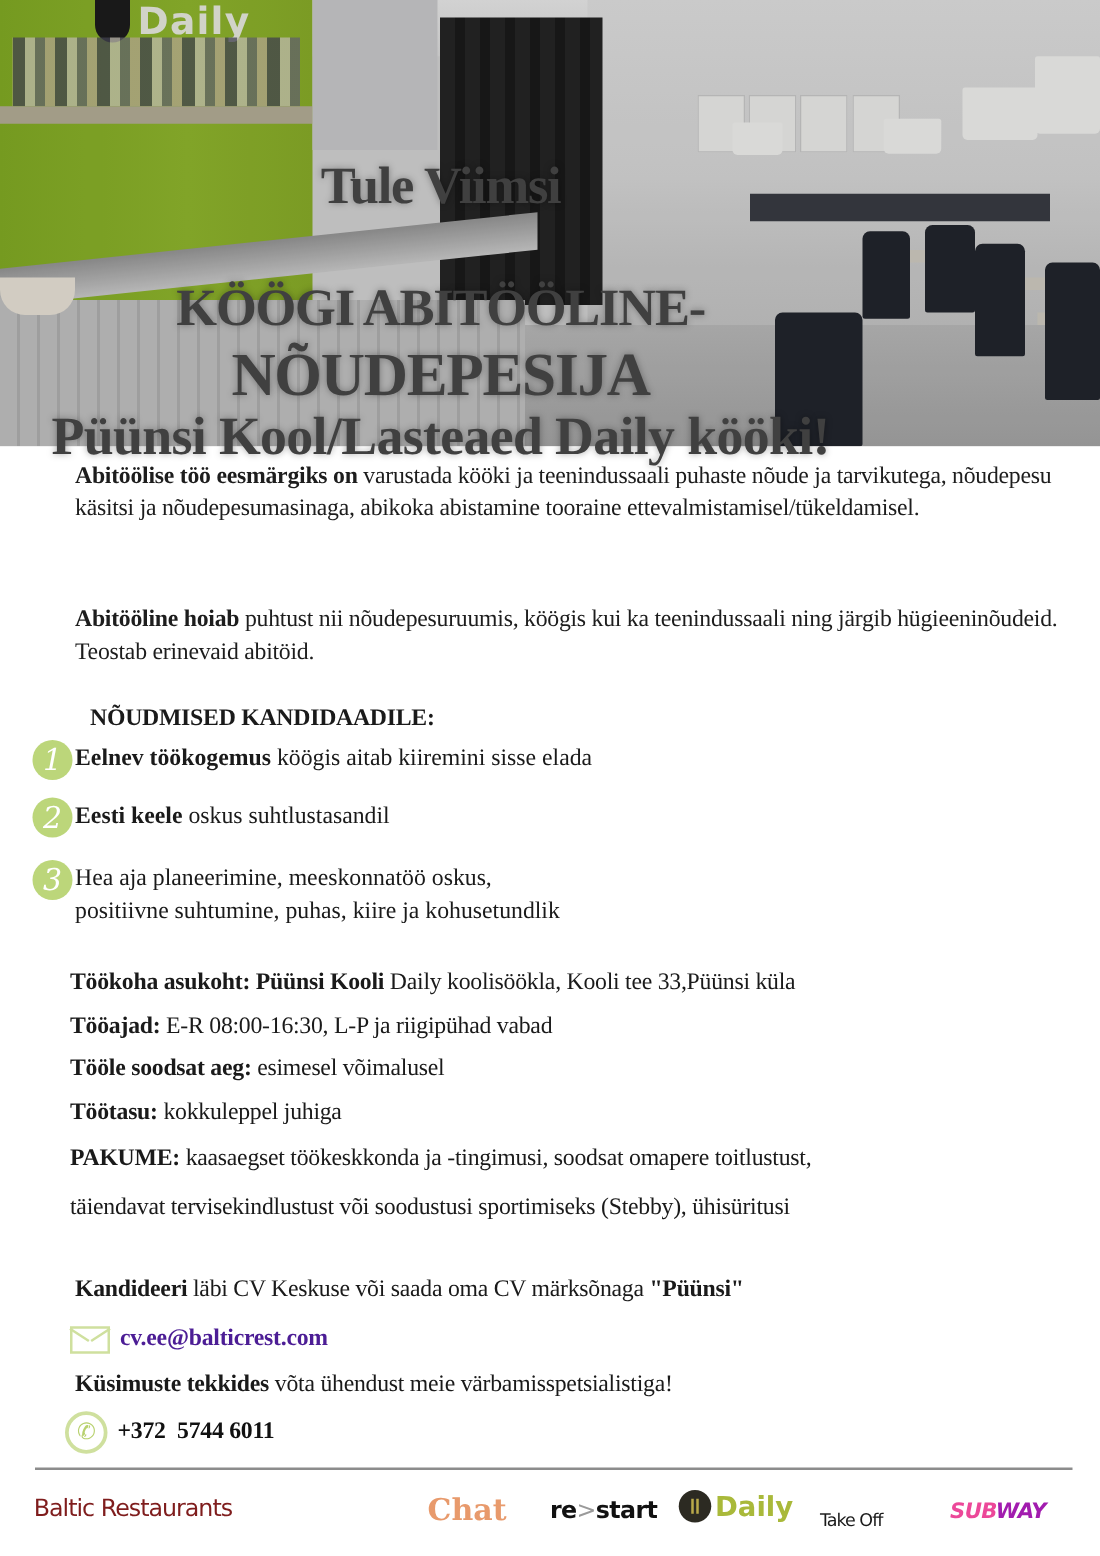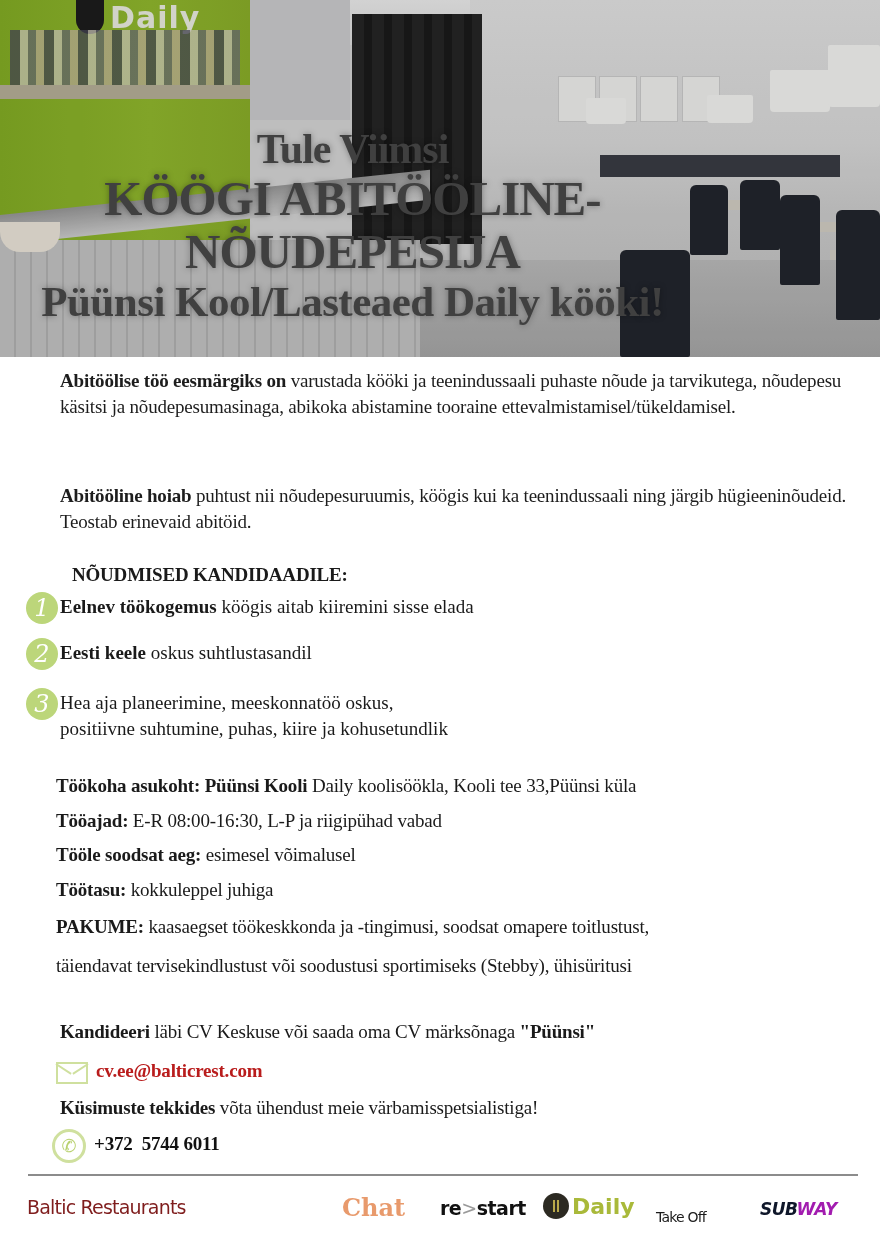--- a/index.html
+++ b/index.html
@@ -34,21 +34,21 @@
   .hero .dark-bowl { position: absolute; left: 0; top: 222px; width: 60px; height: 30px; background: #efe9dd; border-radius: 0 0 20px 20px; }
   .hero .logo-circle { position: absolute; left: 76px; top: 0; width: 28px; height: 34px; background: #1d1d1d; border-radius: 0 0 16px 16px; }
   .hero .logo-text { position: absolute; left: 110px; top: 0; font-family: "DejaVu Sans", sans-serif; font-weight: bold;
     font-size: 30px; color: #eef1e4; letter-spacing: 1px; }
   .hero .shade { position: absolute; inset: 0; background: rgba(0,0,0,0.12); }
 
   .hero-title { position: absolute; left: 0; top: 126px; width: 705px; text-align: center; color: #404040;
     font-family: "Liberation Serif", "DejaVu Serif", serif; font-weight: bold;
     text-shadow: 0 0 6px rgba(0,0,0,0.35); }
   .hero-title .t1 { font-size: 42px; line-height: 46px; letter-spacing: -1px; }
-  .hero-title .t2 { font-size: 49px; line-height: 54px; letter-spacing: -1px; }
+  .hero-title .t2 { font-size: 42px; line-height: 54px; letter-spacing: -1px; margin-top: 48px; }
   .hero-title .t3 { font-size: 49px; line-height: 52px; letter-spacing: -1px; }
   .hero-title .t4 { font-size: 43px; line-height: 48px; letter-spacing: -0.5px; }
 
   
   .para { position: absolute; left: 60px; width: 800px; font-size: 19px; line-height: 26px; color: #1d1d1d; letter-spacing: -0.2px; }
   .para b { font-weight: bold; }
   #p1 { top: 368px; }
   #p2 { top: 483px; }
 
   .req-title { position: absolute; left: 60px; top: 564px; font-size: 19px; font-weight: bold; letter-spacing: -0.2px; margin-left: 12px; }
@@ -88,21 +88,21 @@
   .brand { position: absolute; top: 1193px; font-family: "DejaVu Sans", sans-serif; }
   .brand.chat { left: 342px; font-size: 24px; font-weight: bold; color: #e89a6c; font-family: "DejaVu Serif", serif; }
   .brand.restart { left: 440px; font-size: 19px; font-weight: bold; color: #111; letter-spacing: -0.5px; top: 1197px; }
   .brand.restart .arr { color: #9a9a9a; font-weight: normal; }
   .brand.daily { left: 543px; top: 1194px; font-size: 22px; font-weight: bold; color: #a9b93a; }
   .brand.daily .dot { display: inline-block; width: 26px; height: 26px; border-radius: 50%; background: #2c2a22; vertical-align: middle; margin-right: 3px; position: relative; top: -2px; }
   .brand.daily .dot::before, .brand.daily .dot::after { content: ""; position: absolute; top: 7px; width: 2px; height: 12px; background: #b9a94a; }
   .brand.daily .dot::before { left: 10px; } .brand.daily .dot::after { left: 14px; }
   .brand.takeoff { left: 656px; font-size: 14px; color: #1a1a1a; letter-spacing: -0.8px; top: 1197px; margin-top: 12px; }
   .brand.subway { left: 760px; top: 1199px; font-size: 17px; font-weight: bold; font-style: italic; letter-spacing: -0.5px; }
-  .brand.subway .sub { color: #0f172a; font-style: italic; } .brand.subway .way { color: #a21caf; }
+  .brand.subway .sub { color: #ec4899; font-style: italic; } .brand.subway .way { color: #a21caf; }
 </style>
 </head>
 <body>
 
 <div class="hero">
   <div class="ceiling"></div>
   <div class="wall-right"></div>
   <div class="poster" style="left:558px"></div>
   <div class="poster" style="left:599px"></div>
   <div class="poster" style="left:640px"></div>
@@ -161,21 +161,21 @@
 
 <div class="info" id="info1"><b>Töökoha asukoht: Püünsi Kooli</b><span> Daily koolisöökla, Kooli tee 33,Püünsi küla</span></div>
 <div class="info" id="info2"><b>Tööajad:</b><span> E-R 08:00-16:30, L-P ja riigipühad vabad</span></div>
 <div class="info" id="info3"><b>Tööle soodsat aeg:</b><span> esimesel võimalusel</span></div>
 <div class="info" id="info4"><b>Töötasu:</b><span> kokkuleppel juhiga</span></div>
 <div class="info" id="info5"><b>PAKUME:</b><span> kaasaegset töökeskkonda ja -tingimusi, soodsat omapere toitlustust,</span></div>
 <div class="info" id="info6">täiendavat tervisekindlustust või soodustusi sportimiseks (Stebby), ühisüritusi</div>
 
 <div class="contact" id="apply"><b>Kandideeri</b><span> läbi CV Keskuse või saada oma CV märksõnaga </span><b>"Püünsi"</b></div>
 <div class="contact" id="email-row">
-  <span class="icon-mail"></span><a class="bold" style="color:#b91c1c;text-decoration:none;">cv.ee@balticrest.com</a>
+  <span class="icon-mail"></span><a class="bold" style="color:#4c1d95;text-decoration:none;">cv.ee@balticrest.com</a>
 </div>
 <div class="contact" id="ask"><b>Küsimuste tekkides</b><span> võta ühendust meie värbamisspetsialistiga!</span></div>
 <div class="contact" id="phone-row">
   <span class="icon-phone">✆</span><a class="bold" style="color:#111;text-decoration:none;white-space:pre;">+372  5744 6011</a>
 </div>
 
 <div class="footer-rule"></div>
 <div class="brand-main">Baltic Restaurants</div>
 <div class="brand chat">Chat</div>
 <div class="brand restart"><span>re</span><span class="arr">&gt;</span><span>start</span></div>

